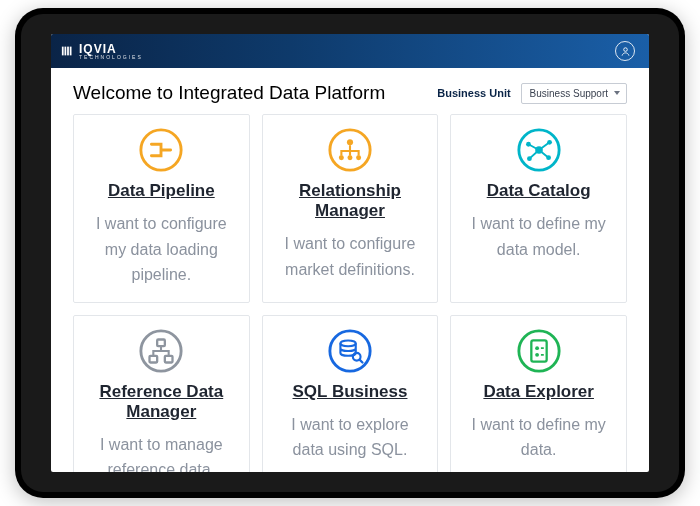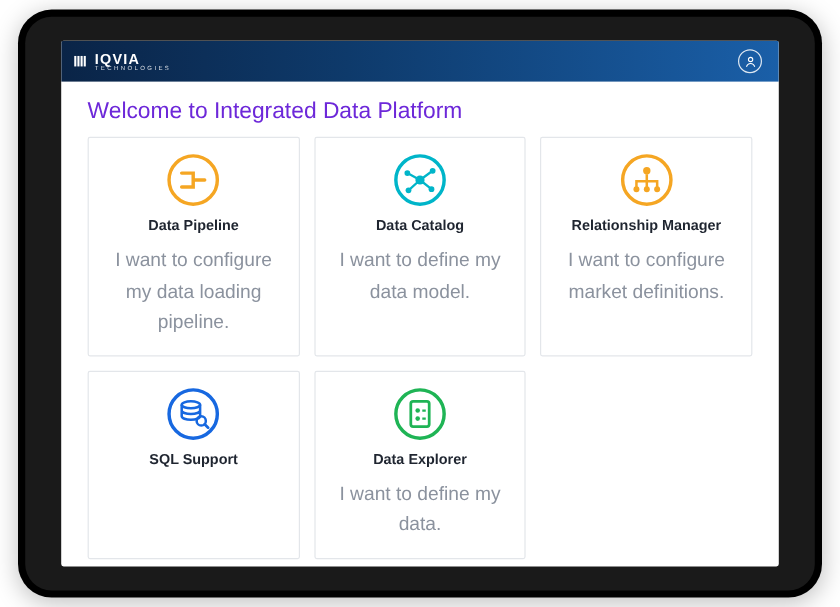--- a/index.html
+++ b/index.html
@@ -83,21 +83,21 @@
     padding: 14px 22px 10px 22px;
     overflow:hidden;
   }
   .header-row {
     display:flex;
     align-items:center;
     justify-content:space-between;
     margin-bottom: 10px;
   }
   .page-title {
-    color: #6d28d9;
+    color: #000000;
     font-size: 19px;
     font-weight: 400;
   }
   .bu-group {
     display:flex;
     align-items:center;
     gap:10px;
   }
   .bu-label {
     color:#0a2447;
@@ -135,24 +135,25 @@
     padding:12px 10px 14px 10px;
     text-align:center;
     cursor:pointer;
     background:#fff;
   }
   .card-icon {
     width:46px; height:46px;
     margin:0 auto 8px auto;
   }
   .card-title {
-    font-size:12px;
+    font-size:17px;
     font-weight:700;
     color:#1f2530;
     margin-bottom:10px;
+    text-decoration:underline;
   }
   .card-desc {
     font-size:16px;
     color:#8b929e;
     line-height:1.6;
     padding: 0 4px;
   }
 </style>
 </head>
 <body>
@@ -182,33 +183,54 @@
           <svg viewBox="0 0 16 16">
               <circle cx="8" cy="5.2" r="2.6" fill="none" stroke="#fff" stroke-width="1.3"></circle>
               <path d="M3 14c1-3 3-4 5-4s4 1 5 4" fill="none" stroke="#fff" stroke-width="1.3"></path>
             </svg>
         </div>
       </div>
 
       <div class="content">
         <div class="header-row">
           <div class="page-title">Welcome to Integrated Data Platform</div>
+          <div class="bu-group">
+            <div class="bu-label">Business Unit</div>
+            <div class="bu-select">
+              <span>Business Support</span>
+            </div>
+          </div>
         </div>
 
         <div class="cards">
 
           <div class="card">
             <div class="card-icon">
               <svg viewBox="0 0 48 48">
                   <circle cx="24" cy="24" r="21" fill="none" stroke="#f5a623" stroke-width="3"></circle>
                   <path d="M14 18h10v6h10M14 30h10v-6" fill="none" stroke="#f5a623" stroke-width="3" stroke-linecap="round"></path>
                 </svg>
             </div>
             <div class="card-title">Data Pipeline</div>
             <div class="card-desc">I want to configure my data loading pipeline.</div>
+          </div>
+
+          <div class="card">
+            <div class="card-icon">
+              <svg viewBox="0 0 48 48">
+                  <circle cx="24" cy="24" r="21" fill="none" stroke="#f5a623" stroke-width="3"></circle>
+                  <circle cx="24" cy="16" r="3.2" fill="#f5a623"></circle>
+                  <circle cx="15" cy="32" r="2.6" fill="#f5a623"></circle>
+                  <circle cx="24" cy="32" r="2.6" fill="#f5a623"></circle>
+                  <circle cx="33" cy="32" r="2.6" fill="#f5a623"></circle>
+                  <path d="M24 19v6M24 25h-9v5M24 25v5M24 25h9v5" fill="none" stroke="#f5a623" stroke-width="2.2"></path>
+                </svg>
+            </div>
+            <div class="card-title">Relationship Manager</div>
+            <div class="card-desc">I want to configure market definitions.</div>
           </div>
 
           <div class="card">
             <div class="card-icon">
               <svg viewBox="0 0 48 48">
                   <circle cx="24" cy="24" r="21" fill="none" stroke="#00b5c9" stroke-width="3"></circle>
                   <circle cx="24" cy="24" r="4" fill="#00b5c9"></circle>
                   <circle cx="13" cy="18" r="2.5" fill="#00b5c9"></circle>
                   <circle cx="35" cy="16" r="2.5" fill="#00b5c9"></circle>
                   <circle cx="34" cy="32" r="2.5" fill="#00b5c9"></circle>
@@ -216,44 +238,43 @@
                   <path d="M24 24L13 18M24 24L35 16M24 24L34 32M24 24L14 33" stroke="#00b5c9" stroke-width="2"></path>
                 </svg>
             </div>
             <div class="card-title">Data Catalog</div>
             <div class="card-desc">I want to define my data model.</div>
           </div>
 
           <div class="card">
             <div class="card-icon">
               <svg viewBox="0 0 48 48">
-                  <circle cx="24" cy="24" r="21" fill="none" stroke="#f5a623" stroke-width="3"></circle>
-                  <circle cx="24" cy="16" r="3.2" fill="#f5a623"></circle>
-                  <circle cx="15" cy="32" r="2.6" fill="#f5a623"></circle>
-                  <circle cx="24" cy="32" r="2.6" fill="#f5a623"></circle>
-                  <circle cx="33" cy="32" r="2.6" fill="#f5a623"></circle>
-                  <path d="M24 19v6M24 25h-9v5M24 25v5M24 25h9v5" fill="none" stroke="#f5a623" stroke-width="2.2"></path>
-                </svg>
-            </div>
-            <div class="card-title">Relationship Manager</div>
-            <div class="card-desc">I want to configure market definitions.</div>
-          </div>
-
+                  <circle cx="24" cy="24" r="21" fill="none" stroke="#8e959f" stroke-width="3"></circle>
+                  <rect x="20" y="12" width="8" height="7" rx="1" fill="none" stroke="#8e959f" stroke-width="2.4"></rect>
+                  <rect x="12" y="29" width="8" height="7" rx="1" fill="none" stroke="#8e959f" stroke-width="2.4"></rect>
+                  <rect x="28" y="29" width="8" height="7" rx="1" fill="none" stroke="#8e959f" stroke-width="2.4"></rect>
+                  <path d="M24 19v5M24 24h-8v5M24 24h8v5" fill="none" stroke="#8e959f" stroke-width="2.2"></path>
+                </svg>
+            </div>
+            <div class="card-title">Reference Data Manager</div>
+            <div class="card-desc">I want to manage reference data.</div>
+          </div>
 
           <div class="card">
             <div class="card-icon">
               <svg viewBox="0 0 48 48">
                   <circle cx="24" cy="24" r="21" fill="none" stroke="#1768e0" stroke-width="3"></circle>
                   <ellipse cx="22" cy="16" rx="8" ry="3" fill="none" stroke="#1768e0" stroke-width="2.2"></ellipse>
                   <path d="M14 16v10c0 1.7 3.6 3 8 3s8-1.3 8-3V16M14 21c0 1.7 3.6 3 8 3s8-1.3 8-3" fill="none" stroke="#1768e0" stroke-width="2.2"></path>
                   <circle cx="31" cy="30" r="4" fill="none" stroke="#1768e0" stroke-width="2.2"></circle>
                   <line x1="34" y1="33" x2="37" y2="36" stroke="#1768e0" stroke-width="2.4" stroke-linecap="round"></line>
                 </svg>
             </div>
-            <div class="card-title">SQL Support</div>
+            <div class="card-title">SQL Business</div>
+            <div class="card-desc">I want to explore data using SQL.</div>
           </div>
 
           <div class="card">
             <div class="card-icon">
               <svg viewBox="0 0 48 48">
                   <circle cx="24" cy="24" r="21" fill="none" stroke="#1fb455" stroke-width="3"></circle>
                   <rect x="16" y="13" width="16" height="22" rx="2" fill="none" stroke="#1fb455" stroke-width="2.4"></rect>
                   <circle cx="22" cy="21" r="2" fill="#1fb455"></circle>
                   <circle cx="22" cy="28" r="2" fill="#1fb455"></circle>
                   <line x1="26" y1="21" x2="29" y2="21" stroke="#1fb455" stroke-width="2"></line>

